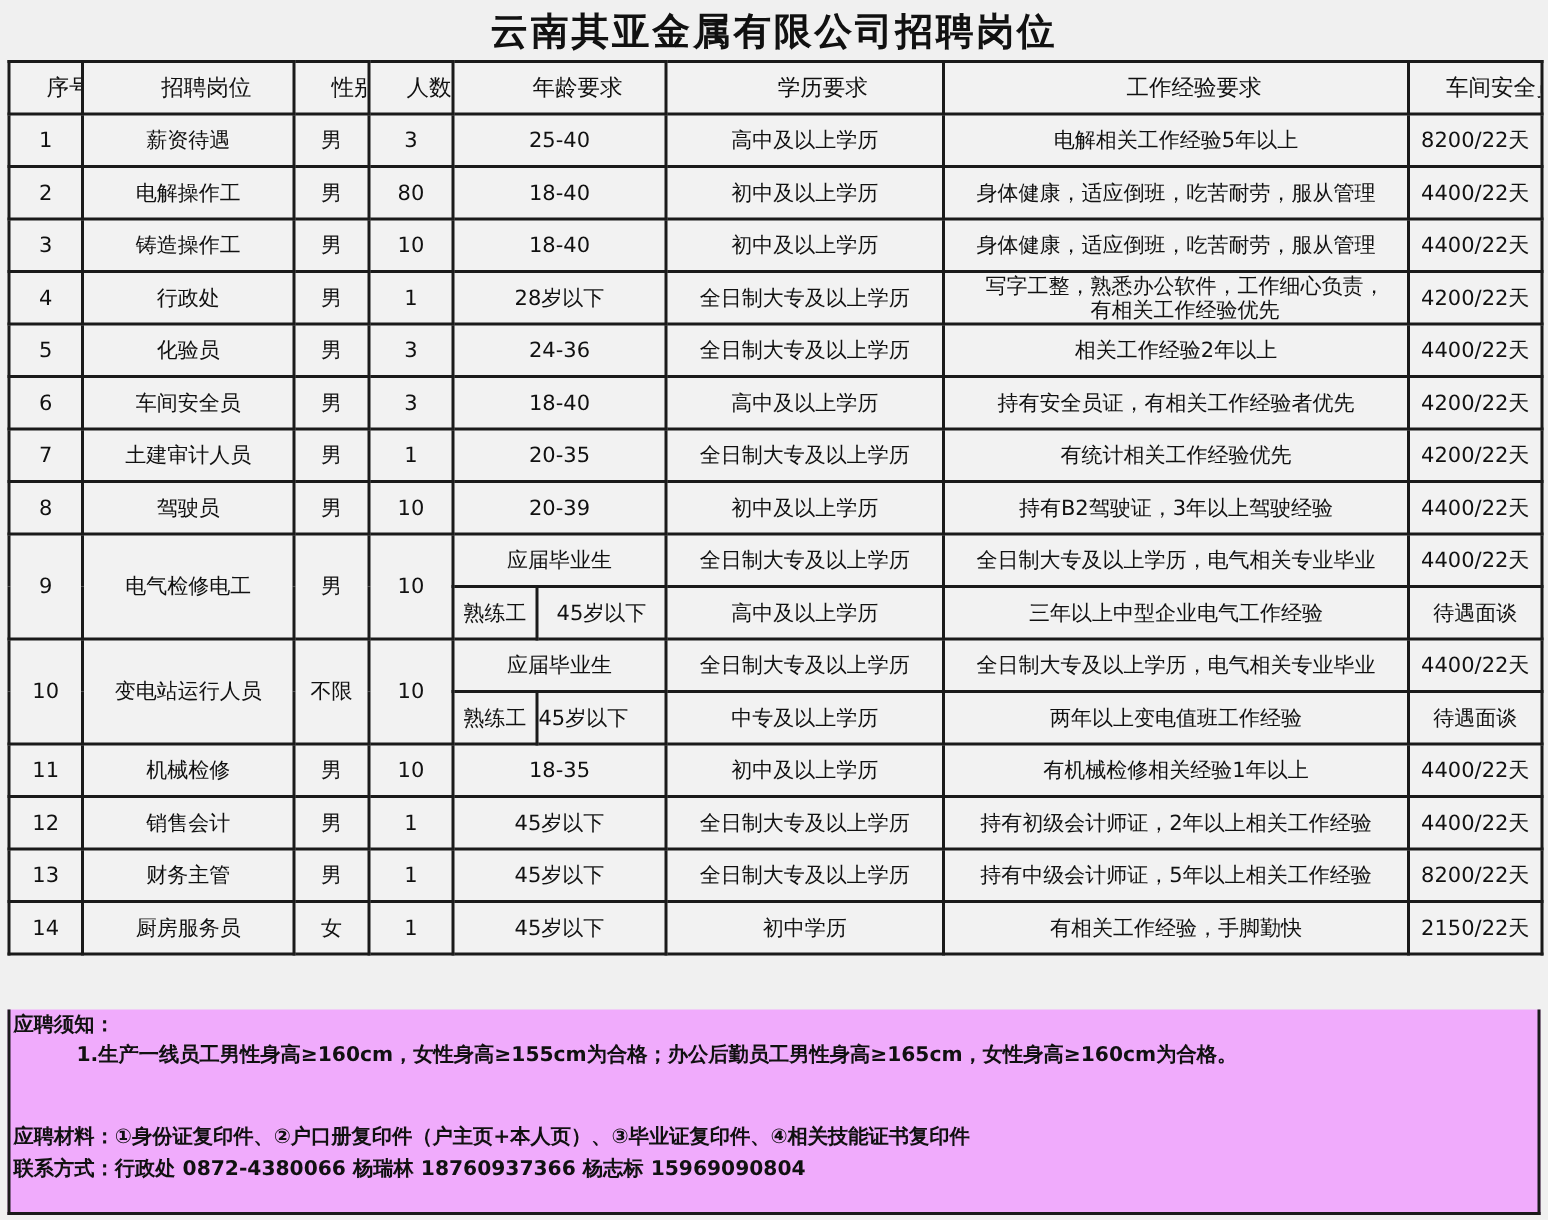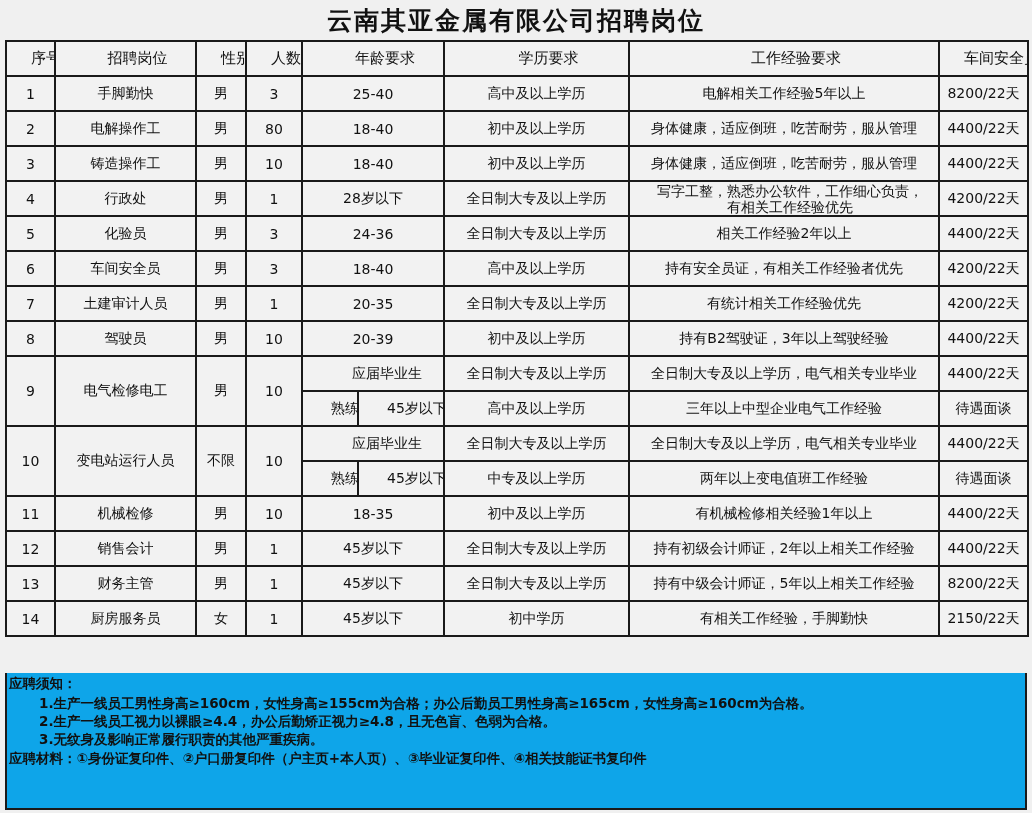--- a/index.html
+++ b/index.html
@@ -21,29 +21,29 @@
     background: #f2f2f2;
   }
   table.jobs td, table.jobs th {
     border: 2px solid #1a1a1a;
     text-align: center; vertical-align: middle;
     font-size: 14px; font-weight: normal; padding: 0;
     height: 33px; overflow: hidden; white-space: nowrap;
   }
   table.jobs th { height: 33px; font-size: 15px; padding-left: 24px; }
   table.jobs td.exp2 { white-space: normal; line-height: 16px; font-size: 14px; padding-left: 12px; }
-  table.jobs td.sub { height: 33px; padding-left: 28px; }
+  table.jobs td.sub { height: 33px; }
   .notes {
     position: absolute; left: 5px; top: 673px; width: 1018px; height: 135px;
     border: 2px solid #1a1a1a; border-top: none;
-    background: #0ea5e9;
+    background: #f0abfc;
     font-weight: bold; font-size: 13.5px;
   }
   .notes .line { position: absolute; left: 2px; white-space: nowrap; height: 20px; line-height: 20px; }
-  .notes .indent { left: 32px; }
+  .notes .indent { left: 44px; }
 </style>
 </head>
 <body>
 
 <div class="page-title">云南其亚金属有限公司招聘岗位</div>
 
 <table class="jobs">
   <colgroup>
     <col style="width:49px">
       <col style="width:141px">
@@ -63,21 +63,21 @@
       <th>人数</th>
       <th colspan="2">年龄要求</th>
       <th>学历要求</th>
       <th>工作经验要求</th>
       <th>车间安全员</th>
     </tr>
   </thead>
   <tbody>
     <tr>
       <td>1</td>
-      <td>手脚勤快</td>
+      <td>薪资待遇</td>
       <td>男</td>
       <td>3</td>
       <td colspan="2">25-40</td>
       <td>高中及以上学历</td>
       <td>电解相关工作经验5年以上</td>
       <td>8200/22天</td>
     </tr>
     <tr>
       <td>2</td>
       <td>电解操作工</td>
@@ -226,16 +226,15 @@
       <td>初中学历</td>
       <td>有相关工作经验，手脚勤快</td>
       <td>2150/22天</td>
     </tr>
   </tbody>
 </table>
 
 <div class="notes">
   <div class="line" style="top:0px">应聘须知：</div>
   <div class="line indent" style="top:20px">1.生产一线员工男性身高≥160cm，女性身高≥155cm为合格；办公后勤员工男性身高≥165cm，女性身高≥160cm为合格。</div>
-  <div class="line indent" style="top:38px">2.生产一线员工视力以裸眼≥4.4，办公后勤矫正视力≥4.8，且无色盲、色弱为合格。</div>
-  <div class="line indent" style="top:56px">3.无纹身及影响正常履行职责的其他严重疾病。</div>
   <div class="line" style="top:75px">应聘材料：①身份证复印件、②户口册复印件（户主页+本人页）、③毕业证复印件、④相关技能证书复印件</div>
+  <div class="line" style="top:96px">联系方式：行政处 0872-4380066 杨瑞林 18760937366   杨志标 15969090804</div>
 </div>
 
 </body></html>

